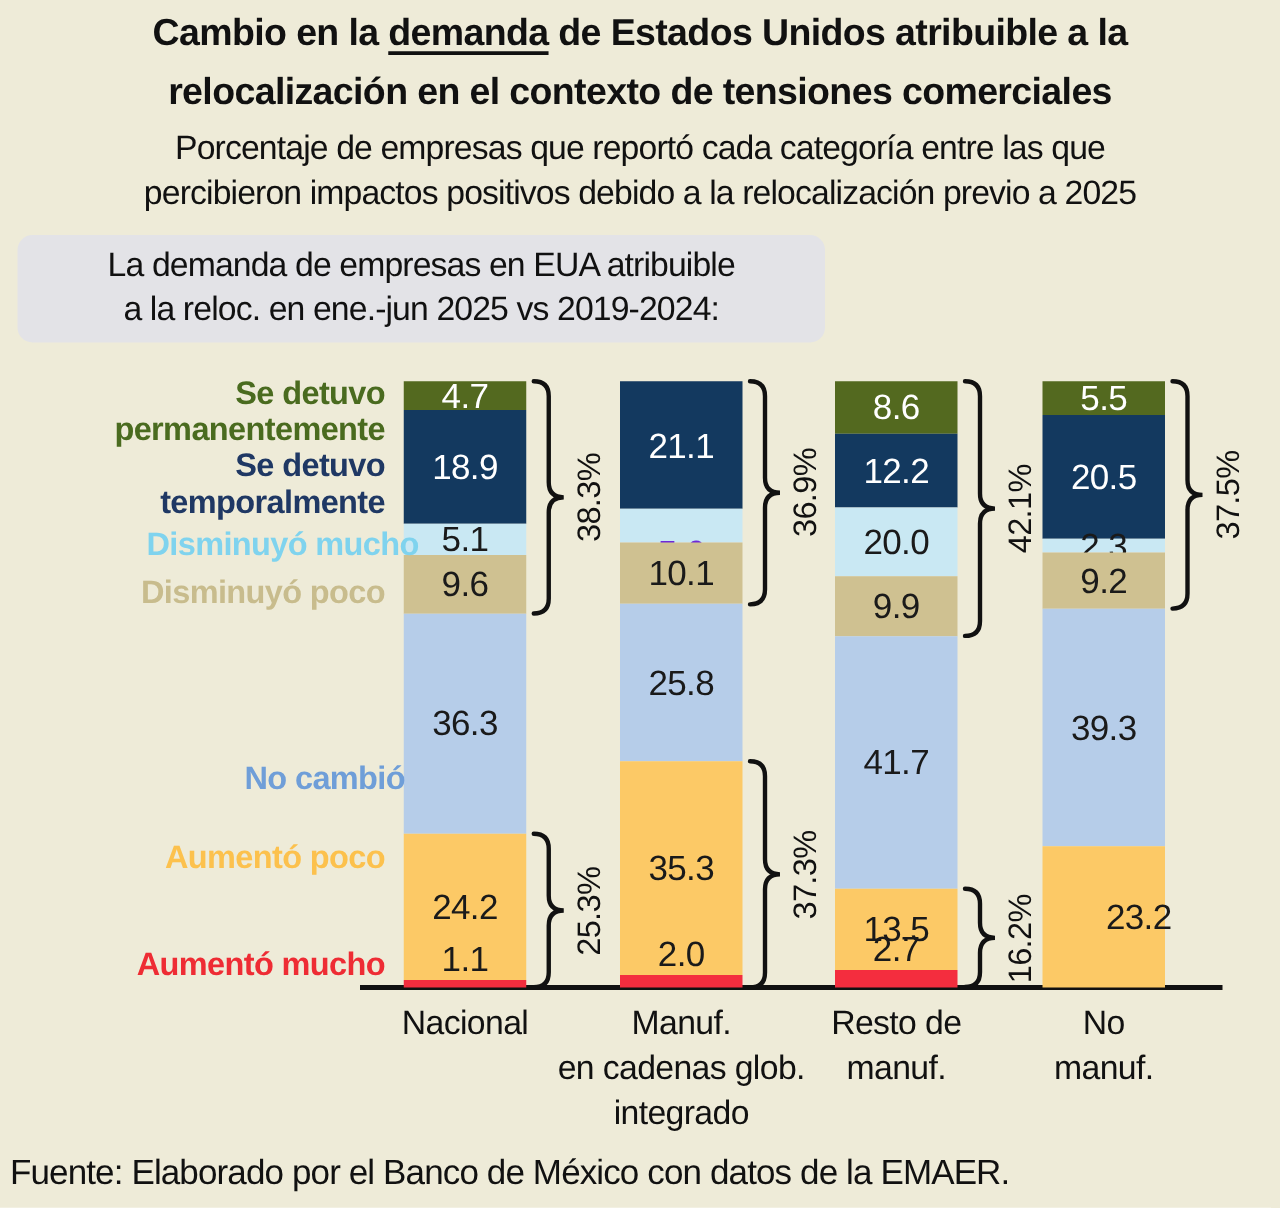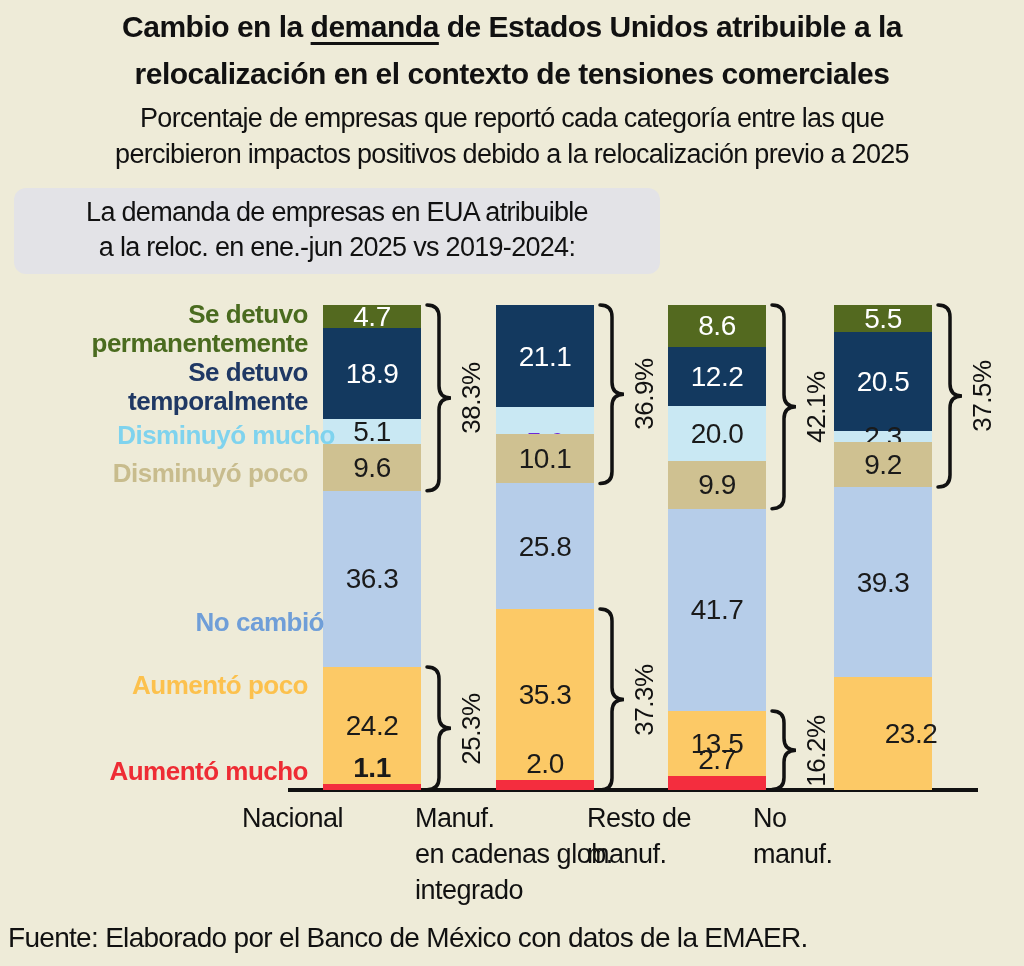--- a/index.html
+++ b/index.html
@@ -15,21 +15,21 @@
   .note-line{width:100%;text-align:center;font-size:27px;color:#111;line-height:35px;letter-spacing:-0.7px;}
   #note-box .pad{padding-top:7px;}
   .legend-item{position:absolute;left:0;width:308px;text-align:right;font-weight:bold;
     font-size:26px;line-height:29px;letter-spacing:-0.5px;}
   .bar-segment{position:absolute;}
   .seg-label{position:absolute;text-align:center;font-size:28px;line-height:33px;letter-spacing:-0.5px;}
   .bracket-svg{position:absolute;overflow:visible;}
   .bracket-label{position:absolute;width:120px;height:32px;line-height:32px;text-align:center;
     font-size:26px;color:#111;transform:rotate(-90deg);letter-spacing:-0.5px;}
   #x-axis-line{position:absolute;left:288px;top:788px;width:690px;height:4px;}
-  .x-label{position:absolute;text-align:left;font-size:27px;color:#111;line-height:36px;
+  .x-label{position:absolute;text-align:center;font-size:27px;color:#111;line-height:36px;
     letter-spacing:-0.5px;}
   #source-note{position:absolute;left:8px;top:922px;width:1010px;font-size:28px;color:#111;
     letter-spacing:-0.7px;}
 </style>
 </head>
 <body>
 
 <div id="stage" style="background: rgb(238, 235, 216);">
 
   <div class="title-line" style="top:10px"><span>Cambio en la </span><span class="underline">demanda</span><span> de Estados Unidos atribuible a la</span></div>
@@ -51,21 +51,21 @@
       <div class="seg-label" style="position: absolute; left: 323px; top: 357.127px; width: 98px; color: rgb(255, 255, 255);">18.9</div>
       <div class="bar-segment" style="position: absolute; left: 323px; top: 419.46px; width: 98px; height: 24.735px; background: rgb(201, 232, 243);"></div>
       <div class="seg-label" style="position: absolute; left: 323px; top: 415.327px; width: 98px; color: rgb(26, 26, 26);">5.1</div>
       <div class="bar-segment" style="position: absolute; left: 323px; top: 444.195px; width: 98px; height: 46.56px; background: rgb(207, 193, 145);"></div>
       <div class="seg-label" style="position: absolute; left: 323px; top: 450.975px; width: 98px; color: rgb(26, 26, 26);">9.6</div>
       <div class="bar-segment" style="position: absolute; left: 323px; top: 490.755px; width: 98px; height: 176.055px; background: rgb(182, 205, 233);"></div>
       <div class="seg-label" style="position: absolute; left: 323px; top: 562.283px; width: 98px; color: rgb(26, 26, 26);">36.3</div>
       <div class="bar-segment" style="position: absolute; left: 323px; top: 666.81px; width: 98px; height: 117.37px; background: rgb(252, 201, 102);"></div>
       <div class="seg-label" style="position: absolute; left: 323px; top: 708.995px; width: 98px; color: rgb(26, 26, 26);">24.2</div>
       <div class="bar-segment" style="position: absolute; left: 323px; top: 784.18px; width: 98px; height: 5.335px; background: rgb(244, 45, 62);"></div>
-      <div class="seg-label" style="position: absolute; left: 323px; top: 751.18px; width: 98px; color: rgb(26, 26, 26); font-weight: bold;">1.1</div>
+      <div class="seg-label" style="position: absolute; left: 323px; top: 751.18px; width: 98px; color: rgb(26, 26, 26);">1.1</div>
       <div class="bar-segment" style="position: absolute; left: 496px; top: 305px; width: 98px; height: 102.335px; background: rgb(19, 57, 95);"></div>
       <div class="seg-label" style="position: absolute; left: 496px; top: 339.668px; width: 98px; color: rgb(255, 255, 255);">21.1</div>
       <div class="bar-segment" style="position: absolute; left: 496px; top: 407.335px; width: 98px; height: 27.16px; background: rgb(201, 232, 243);"></div>
       <div class="seg-label" style="position: absolute; left: 496px; top: 426px; width: 98px; color: #6d28d9;">5.6</div>
       <div class="bar-segment" style="position: absolute; left: 496px; top: 434.495px; width: 98px; height: 48.985px; background: rgb(207, 193, 145);"></div>
       <div class="seg-label" style="position: absolute; left: 496px; top: 442.488px; width: 98px; color: rgb(26, 26, 26);">10.1</div>
       <div class="bar-segment" style="position: absolute; left: 496px; top: 483.48px; width: 98px; height: 125.13px; background: rgb(182, 205, 233);"></div>
       <div class="seg-label" style="position: absolute; left: 496px; top: 529.545px; width: 98px; color: rgb(26, 26, 26);">25.8</div>
       <div class="bar-segment" style="position: absolute; left: 496px; top: 608.61px; width: 98px; height: 171.205px; background: rgb(252, 201, 102);"></div>
       <div class="seg-label" style="position: absolute; left: 496px; top: 677.712px; width: 98px; color: rgb(26, 26, 26);">35.3</div>

